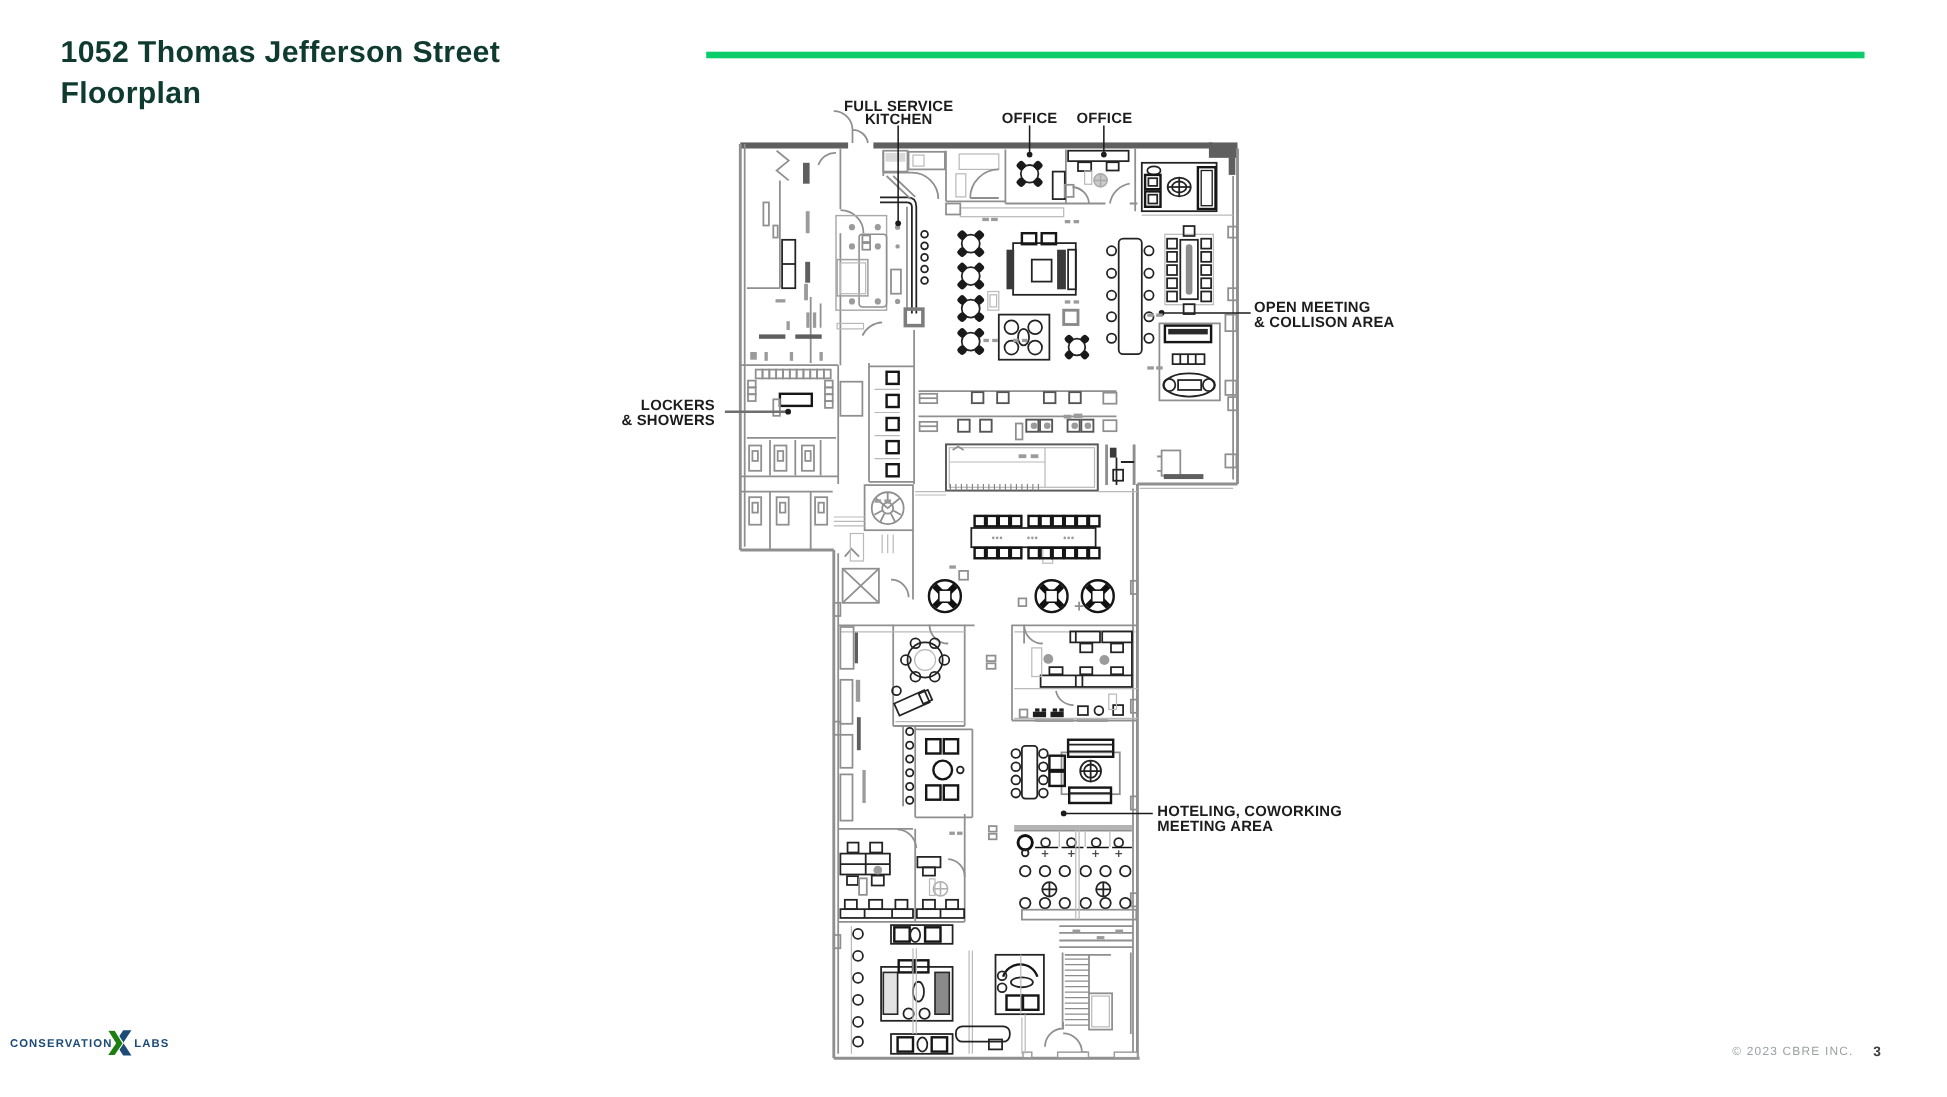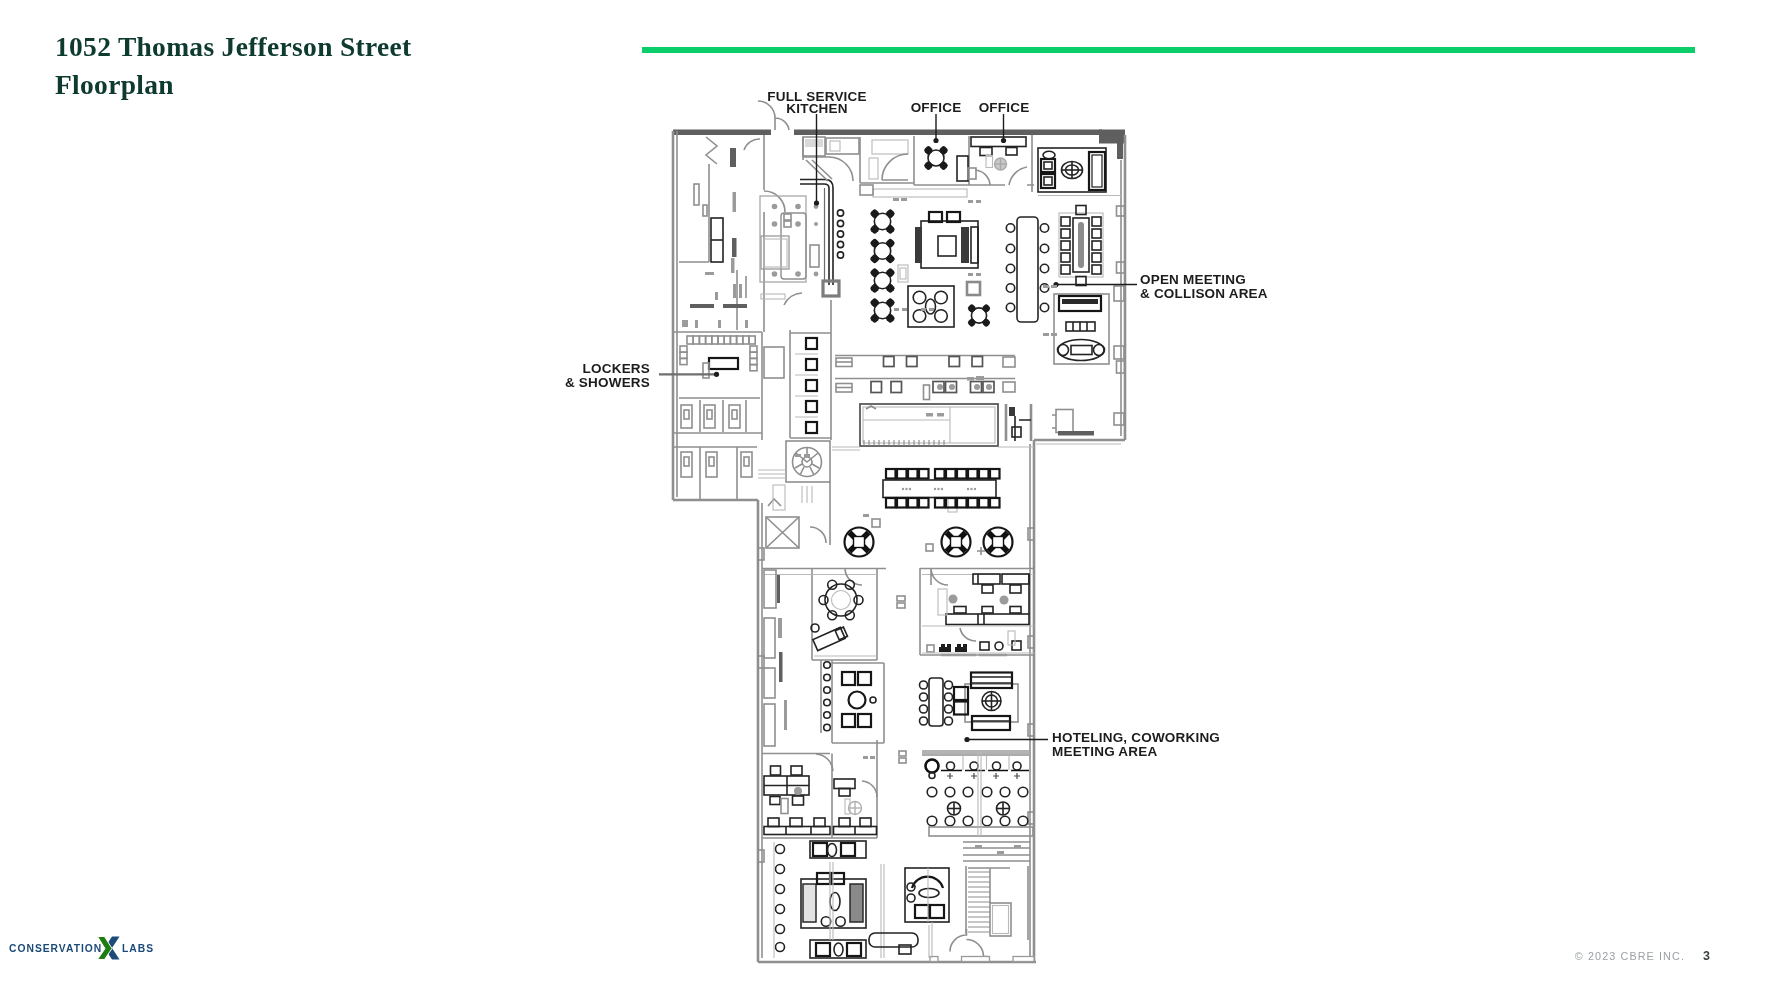--- a/index.html
+++ b/index.html
@@ -1,15 +1,15 @@
 <!DOCTYPE html>
 <html><head><meta charset="utf-8"><style>
 html,body{margin:0;padding:0;width:1770px;height:997px;background:#fff;overflow:hidden}
 body{font-family:"Liberation Sans",sans-serif;position:relative}
-.title{position:absolute;left:55px;top:28px;font-family:Liberation Serif, serif;font-weight:700;font-size:27.5px;line-height:38px;color:#0e3a2f;letter-spacing:.3px}
+.title{position:absolute;left:55px;top:28px;font-family:Liberation Sans, sans-serif;font-weight:700;font-size:27.5px;line-height:38px;color:#0e3a2f;letter-spacing:.3px}
 .bar{position:absolute;left:642px;top:47px;width:1053px;height:5.5px;background:#0bce6b}
 .cp{position:absolute;right:85px;top:950px;font-size:10.8px;color:#9ba1a4;letter-spacing:1.1px}
 .pg{position:absolute;right:60px;top:949px;font-size:12.5px;font-weight:700;color:#3c4043}
 svg.fp{position:absolute;left:0;top:0}
 </style></head><body>
 <div class="title">1052 Thomas Jefferson Street<br>Floorplan</div>
 <div class="bar"></div>
 <div class="cp">© 2023 CBRE INC.</div>
 <div class="pg">3</div>
 <svg class="fp" width="1770" height="997" viewBox="0 0 1770 997" fill="none">

